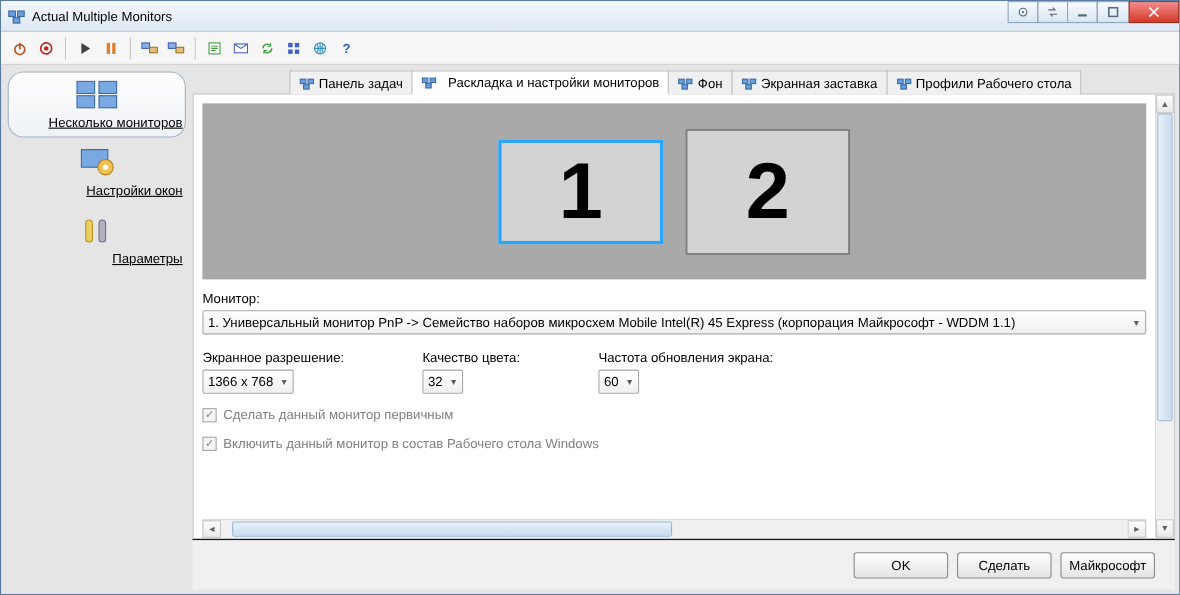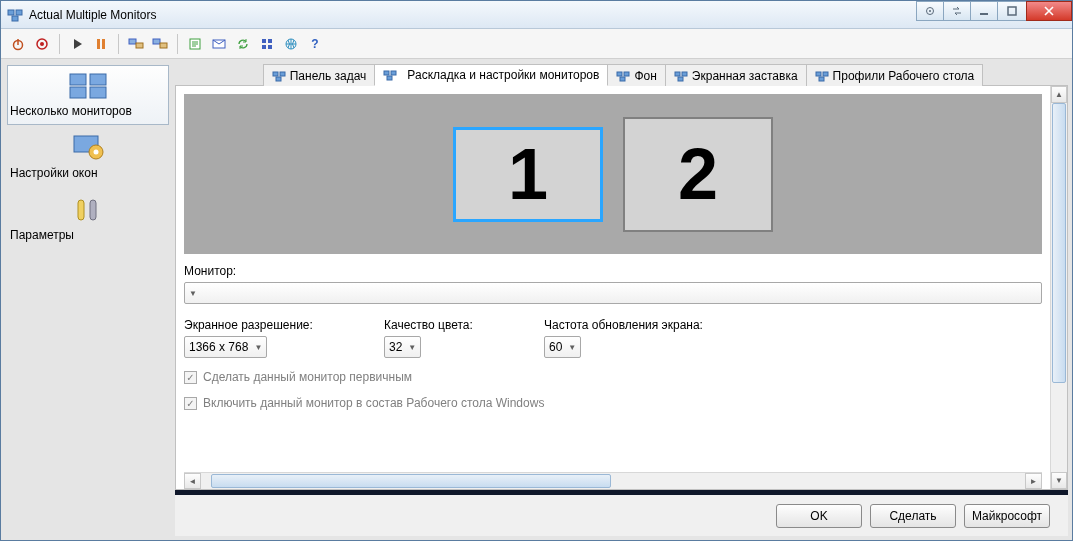--- a/index.html
+++ b/index.html
@@ -95,25 +95,26 @@
     min-height: 0;
   }
   .sidebar {
     width: 166px;
     display: flex;
     flex-direction: column;
     gap: 2px;
     padding: 2px;
   }
   .side-item {
-    text-align: left;
+    text-align: right;
     padding: 6px 2px;
     border: 1px solid transparent;
-    border-radius: 0;
+    border-radius: 14px;
     cursor: default;
+    text-decoration: underline;
   }
   .side-item.selected {
     border: 1px solid #a8b8c8;
     background: linear-gradient(#fefefe, #eef2f6);
   }
   .side-item .ico {
     display: block;
     margin: 0 auto 4px;
     height: 28px;
     width: 40px;
@@ -278,21 +279,21 @@
     background: linear-gradient(#e8f0f8,#c8dcf0);
     border:1px solid #9ab8d6; border-radius:2px;
   }
   .footer {
     height: 46px;
     display:flex;
     align-items:center;
     justify-content:flex-end;
     gap: 8px;
     padding: 0 18px;
-    border-top: 5px solid #0f172a;
+    border-top: 1px solid #0f172a;
     background:#f0f0f0;
   }
   .btn {
     min-width: 86px;
     height: 24px;
     border: 1px solid #8a8a8a;
     border-radius: 3px;
     background: linear-gradient(#fefefe, #e4e4e4);
     display:inline-flex;align-items:center;justify-content:center;
     font-size:12px;
@@ -498,20 +499,21 @@
         <div class="content-scroll">
 
           <div class="monitor-arena" id="arena">
               <div class="mon sel">1</div>
               <div class="mon unsel">2</div>
             </div>
 
           <div class="form-row">
             <span class="label">Монитор:</span>
             <div class="combo full">
+              <span>1. Универсальный монитор PnP -&gt; Семейство наборов микросхем Mobile Intel(R) 45 Express (корпорация Майкрософт - WDDM 1.1)</span>
               <span class="caret">▼</span>
             </div>
           </div>
 
           <div class="triple">
             <div class="col1">
               <span class="label">Экранное разрешение:</span>
               <div class="select">
                 <span>1366 x 768</span>
                 <span class="caret">▼</span>

